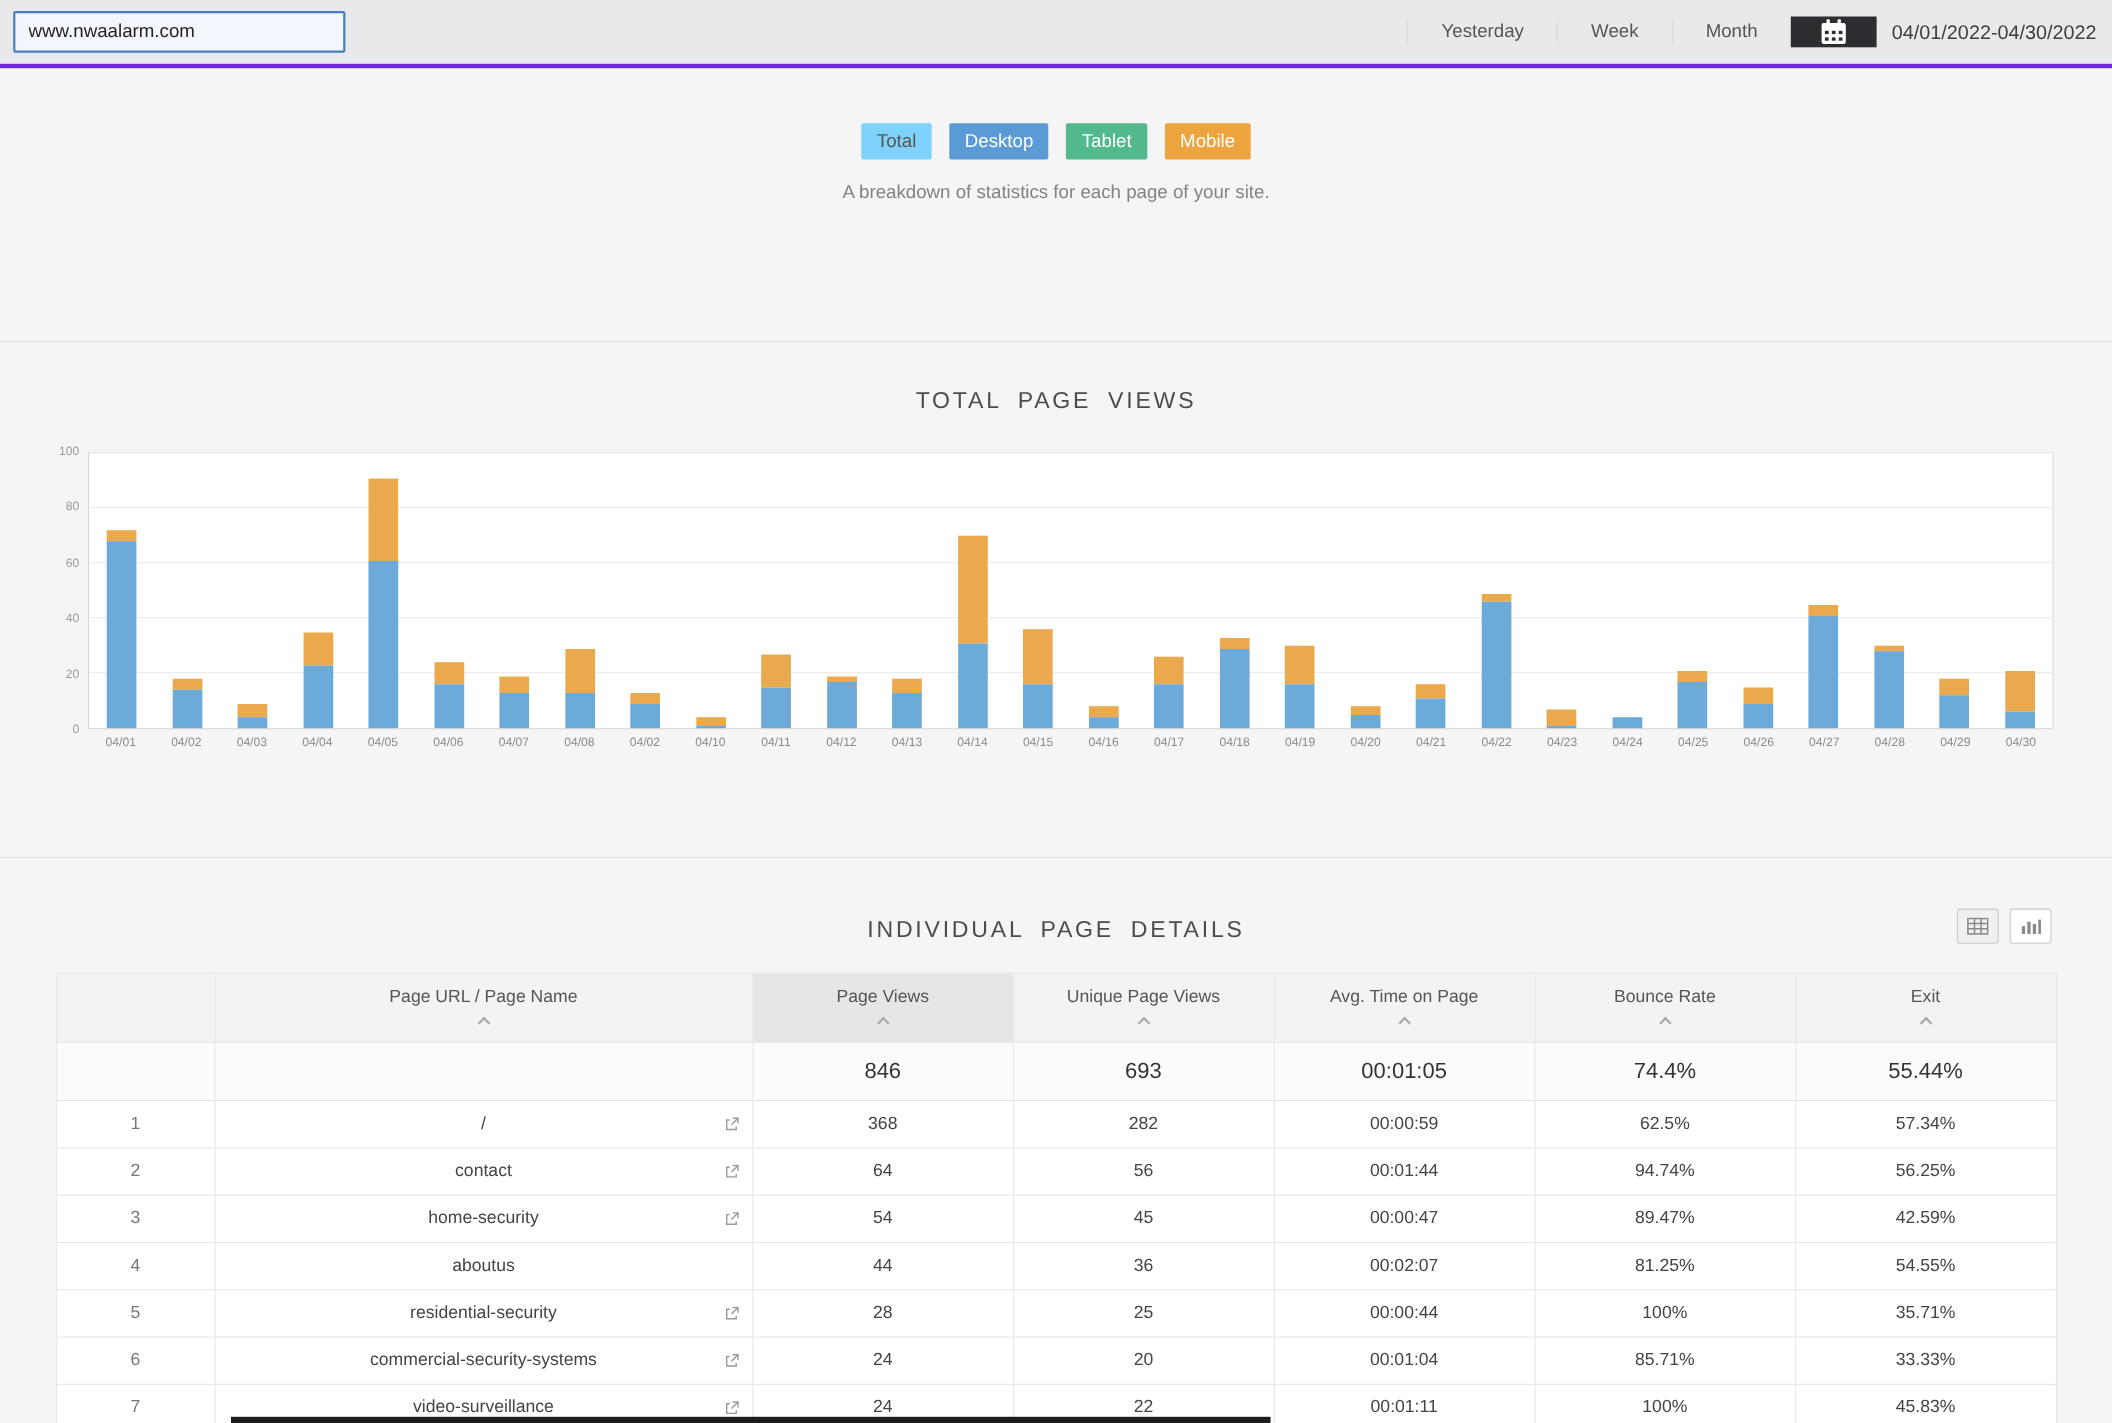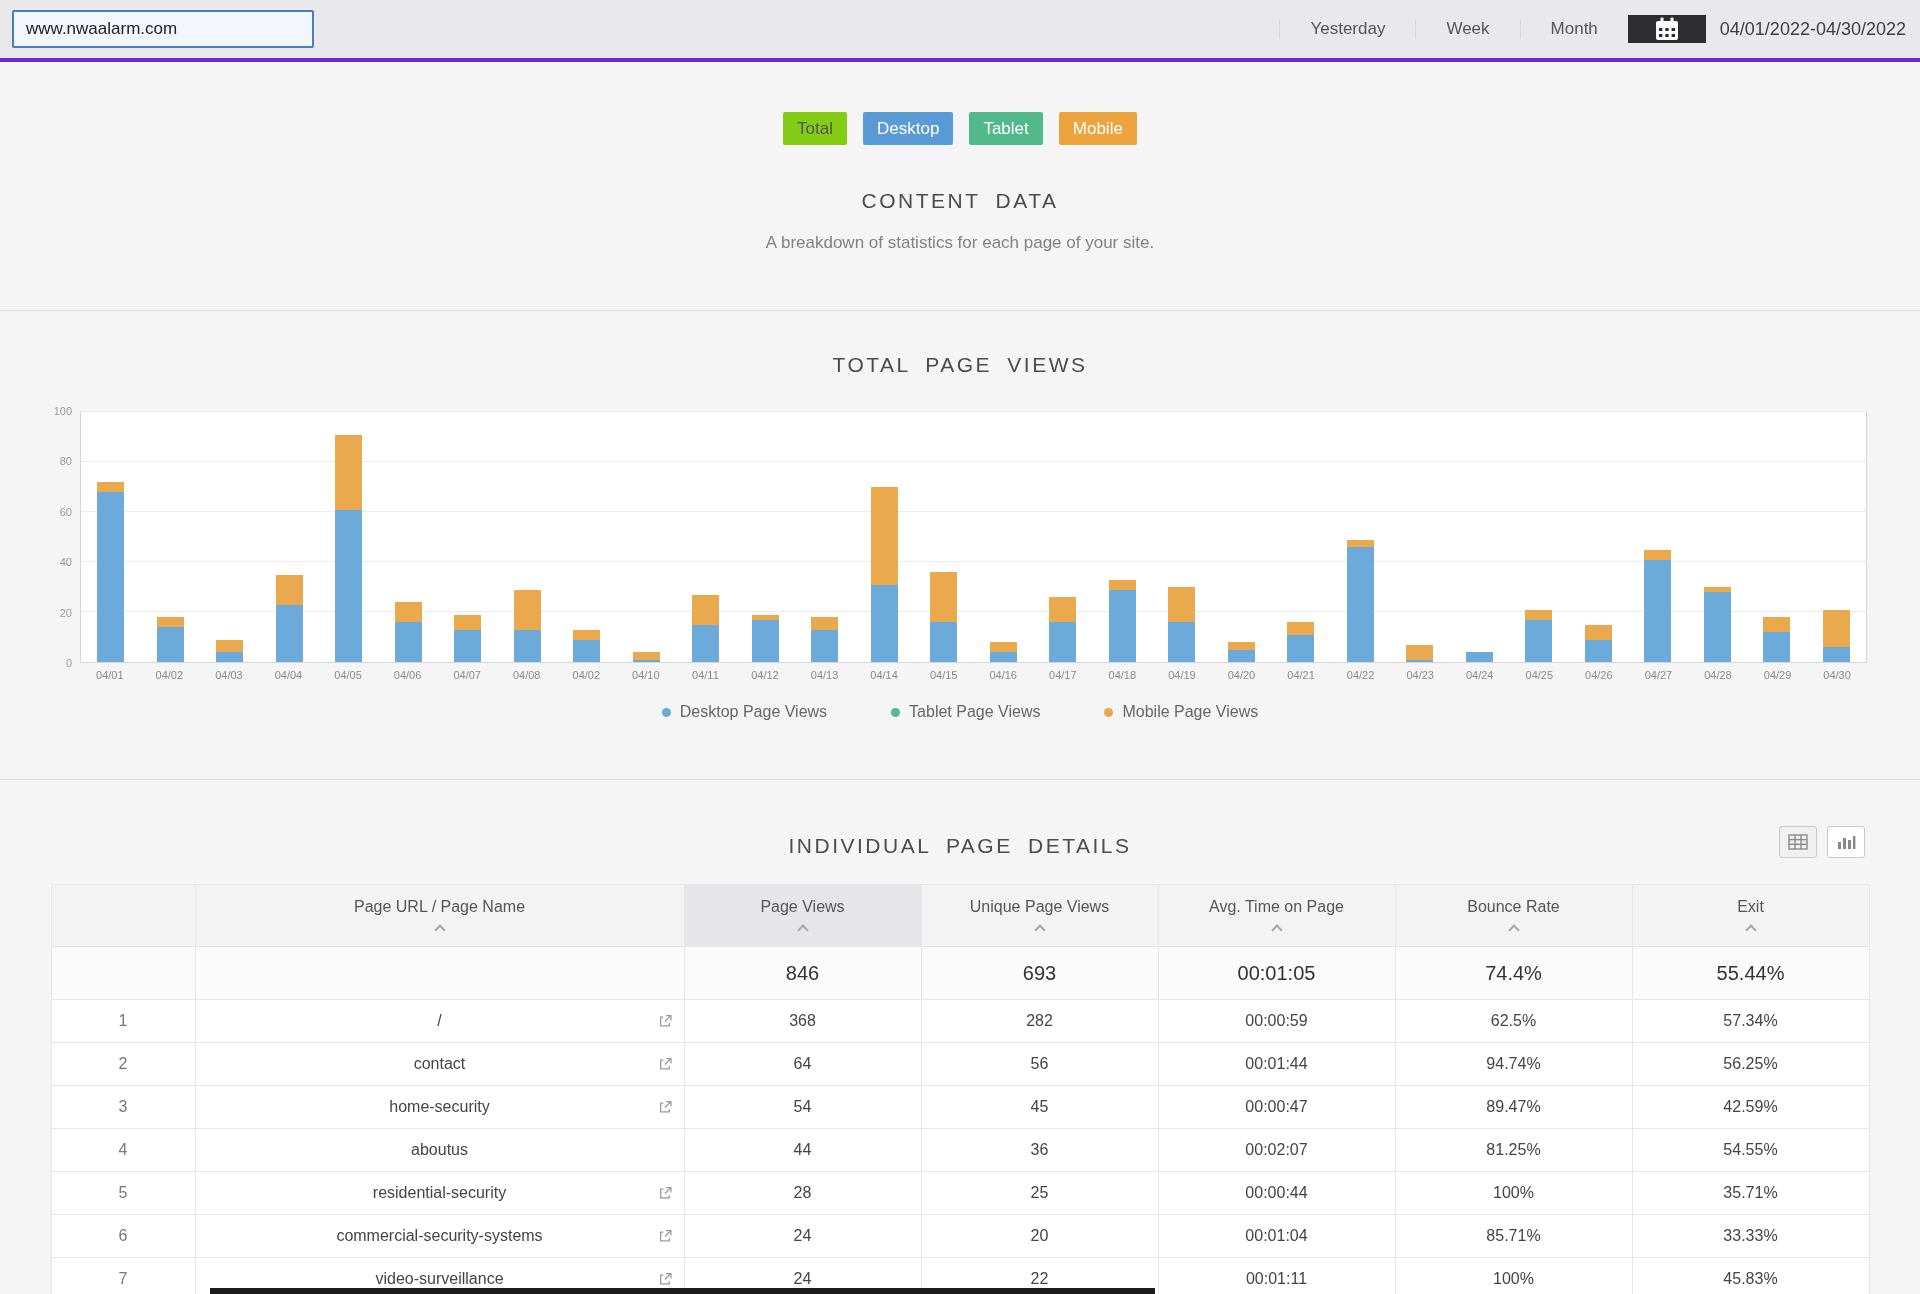--- a/index.html
+++ b/index.html
@@ -91,26 +91,25 @@
             </g>
           </svg>
         </span>
       </button>
       <div class="date-range">04/01/2022-04/30/2022</div>
     </div>
   </header>
 
   <section class="intro">
     <div class="filters">
-        <button class="filter-btn" style="background: #84cc16; color: rgb(85, 85, 85);">Total</button>
+        <button class="filter-btn" style="background: #7dd3fc; color: rgb(85, 85, 85);">Total</button>
         <button class="filter-btn" style="background: rgb(91, 155, 213); color: rgb(255, 255, 255);">Desktop</button>
         <button class="filter-btn" style="background: rgb(82, 185, 140); color: rgb(255, 255, 255);">Tablet</button>
         <button class="filter-btn" style="background: rgb(237, 164, 63); color: rgb(255, 255, 255);">Mobile</button>
       </div>
-    <h2 class="section-title">CONTENT DATA</h2>
     <p class="section-sub">A breakdown of statistics for each page of your site.</p>
   </section>
 
   <section class="chart-section">
     <h2 class="section-title">TOTAL PAGE VIEWS</h2>
     <div class="chart-wrap">
       <div class="y-axis">
           <span class="ytick" style="bottom: 0%;">0</span>
           <span class="ytick" style="bottom: 20%;">20</span>
           <span class="ytick" style="bottom: 40%;">40</span>
@@ -336,34 +335,20 @@
             <span class="xlabel">04/24</span>
             <span class="xlabel">04/25</span>
             <span class="xlabel">04/26</span>
             <span class="xlabel">04/27</span>
             <span class="xlabel">04/28</span>
             <span class="xlabel">04/29</span>
             <span class="xlabel">04/30</span>
           </div>
       </div>
     </div>
-    <div class="legend">
-        <div class="legend-item">
-          <span class="legend-dot" style="background: rgb(108, 170, 217);"></span>
-          <span>Desktop Page Views</span>
-        </div>
-        <div class="legend-item">
-          <span class="legend-dot" style="background: rgb(76, 188, 154);"></span>
-          <span>Tablet Page Views</span>
-        </div>
-        <div class="legend-item">
-          <span class="legend-dot" style="background: rgb(235, 169, 78);"></span>
-          <span>Mobile Page Views</span>
-        </div>
-      </div>
   </section>
 
   <section class="table-section">
     <h2 class="section-title">INDIVIDUAL PAGE DETAILS</h2>
     <div class="view-toggles">
       <button class="view-btn active">
         <span style="line-height:0;">
           <svg width="20" height="16" viewBox="0 0 20 16">
               <g stroke="#8a8a8a" stroke-width="1.4" fill="none">
                 <rect x="1" y="1" width="18" height="14"></rect>

